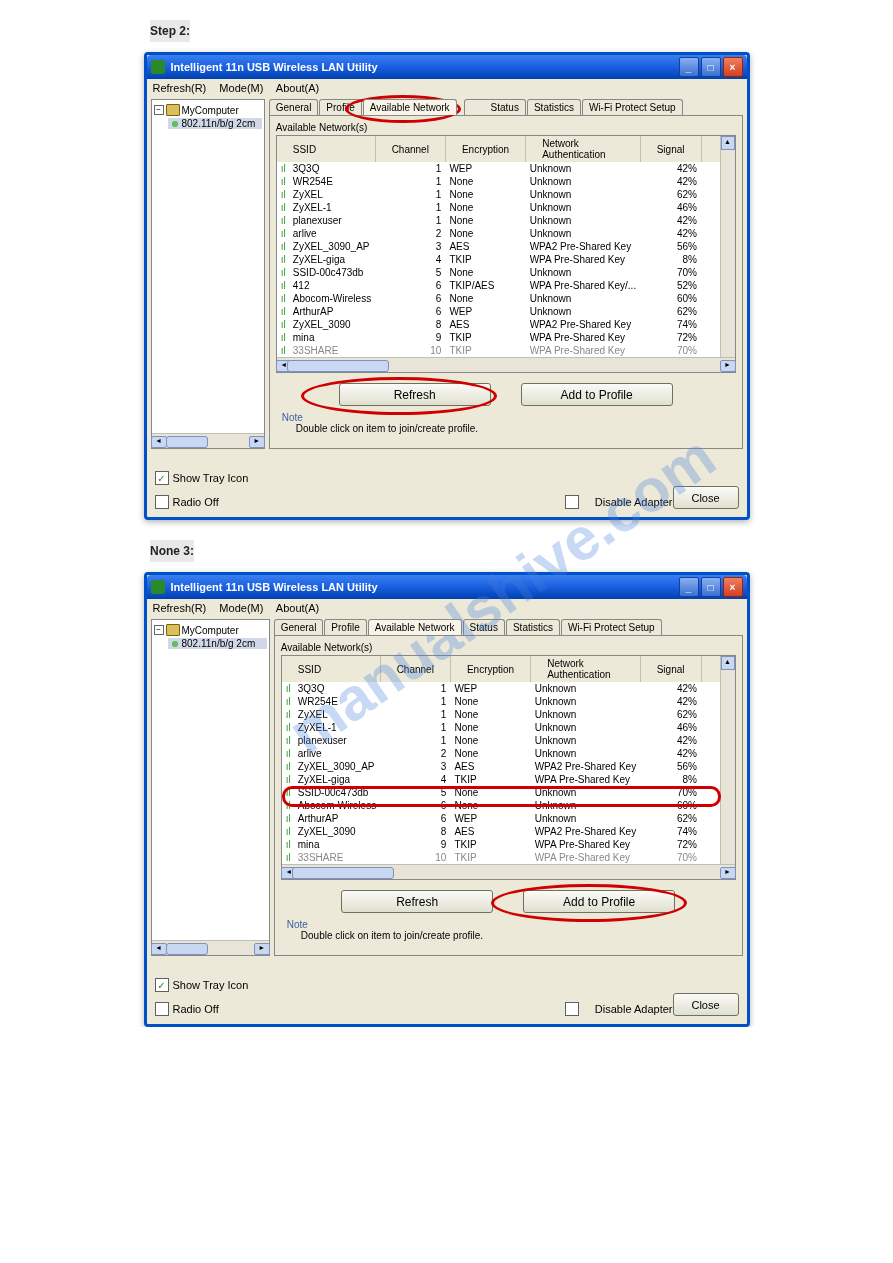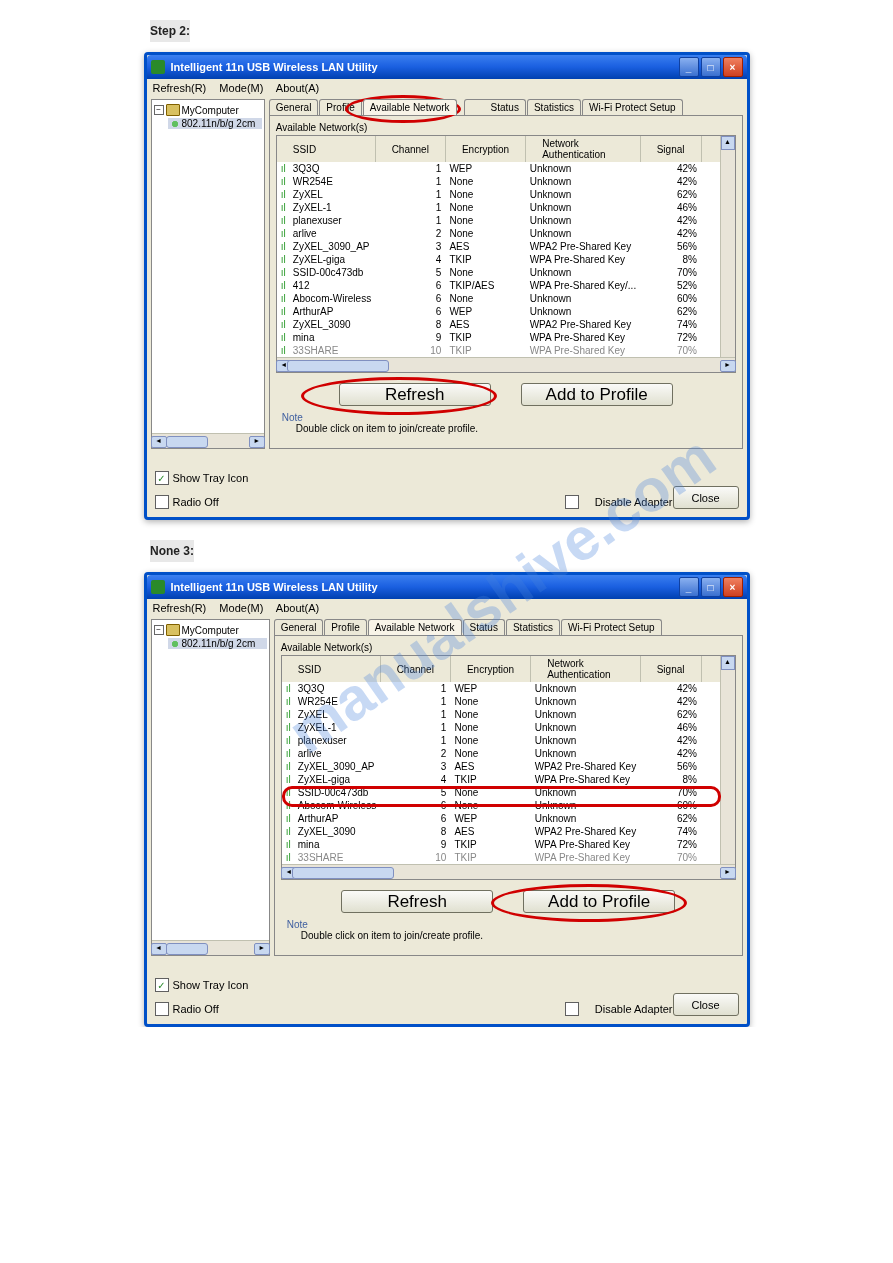--- a/index.html
+++ b/index.html
@@ -33,21 +33,21 @@
   .net-table th:last-child { width: 14px; }
   .net-table td { padding: 1px 4px; white-space: nowrap; }
   .net-table tr.lastpartial td { color: #888; }
   .sig-icon { display: inline-block; width: 12px; color: #2a9a2a; font-weight: normal; }
   .col-ch { text-align: right; }
   .scroll-hint { height: 14px; background: #e8e4d8; border-top: 1px solid #c0c0b0; position: relative; }
   .scroll-thumb { position: absolute; left: 10px; top: 2px; width: 100px; height: 10px; background: #c8d8f0; border: 1px solid #8090c0; border-radius: 3px; }
   .scroll-arrow { position: absolute; top: 2px; width: 14px; height: 10px; background: #c8d8f0; border: 1px solid #8090c0; border-radius: 2px; font-size: 7px; text-align: center; }
   .scroll-arrow.left { left: -1px; } .scroll-arrow.right { right: -1px; }
   .btn-row { display: flex; justify-content: center; gap: 30px; margin: 10px 0 4px 0; }
-  .xp-btn { width: 150px; height: 21px; background: linear-gradient(to bottom, #fafaf8, #e0e0d0); border: 1px solid #707060; border-radius: 3px; font-size: 17px; display: flex; align-items: center; justify-content: center; }
+  .xp-btn { width: 150px; height: 21px; background: linear-gradient(to bottom, #fafaf8, #e0e0d0); border: 1px solid #707060; border-radius: 3px; font-size: 12px; display: flex; align-items: center; justify-content: center; }
   .note-box { font-size: 10px; padding: 2px 6px 8px 6px; }
   .note-label { color: #4060a0; }
   .bottom-panel { padding: 6px 8px 8px 8px; display: flex; align-items: flex-end; }
   .checks { flex: 1; }
   .check-line { display: flex; align-items: center; gap: 4px; font-size: 11px; margin-top: 10px; }
   .chk { width: 12px; height: 12px; border: 1px solid #606060; background: #fff; display: flex; align-items: center; justify-content: center; font-size: 10px; color: #2a8a2a; }
   .disable-wrap { display: flex; align-items: center; gap: 16px; font-size: 11px; margin-left: 80px; margin-top:10px;}
   .close-btn { width: 64px; height: 21px; background: linear-gradient(to bottom, #fafaf8, #e0e0d0); border: 1px solid #707060; border-radius: 3px; font-size: 11px; display: flex; align-items: center; justify-content: center; margin-left: auto; margin-top:10px;}
   .red-oval { position: absolute; border: 3px solid #d00000; border-radius: 50%; pointer-events: none; }
   .tree-scroll { height: 14px; background: #e8e4d8; border-top: 1px solid #c0c0b0; position: absolute; bottom:0; left:0; right:0; }

